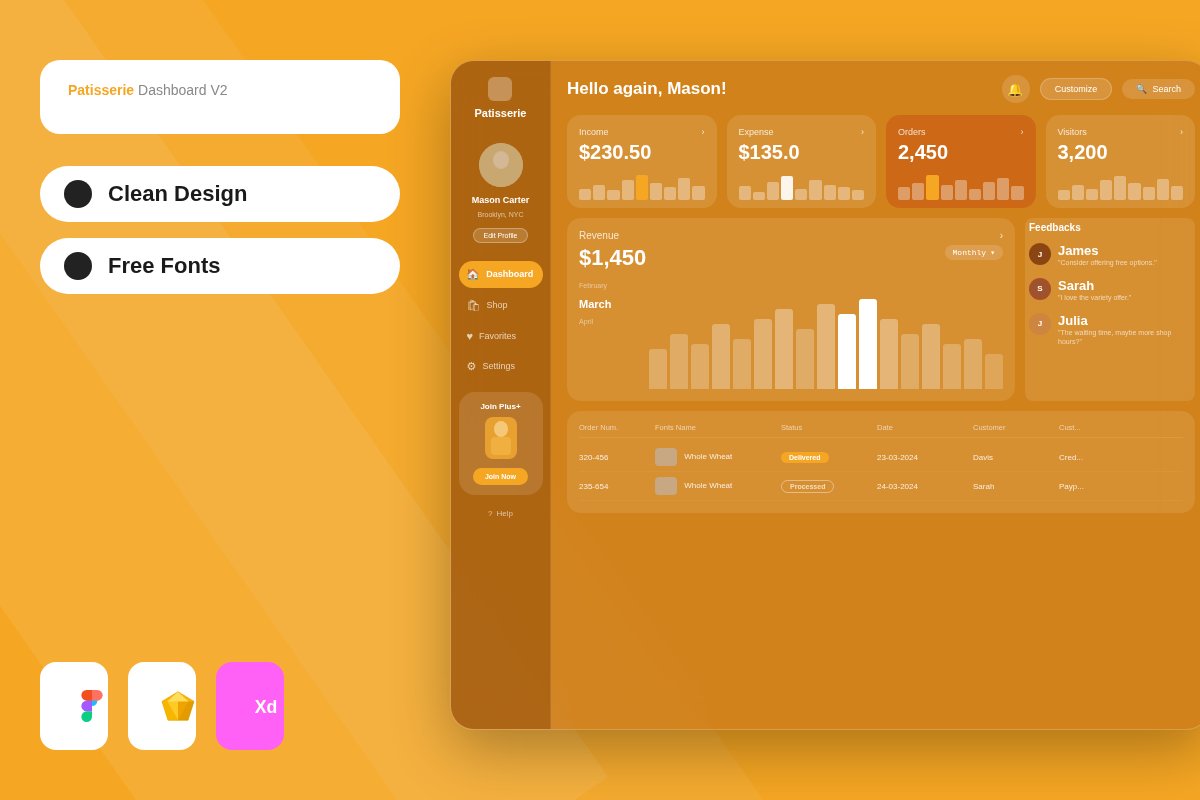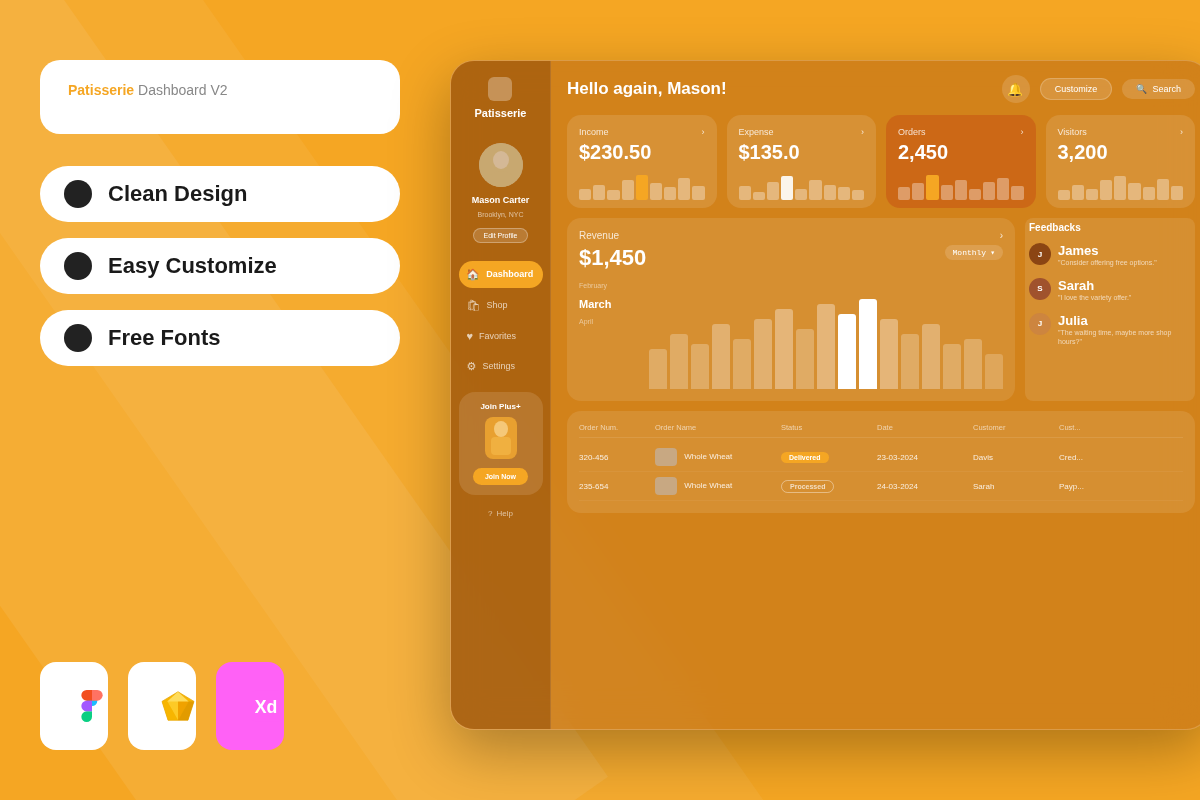--- a/index.html
+++ b/index.html
@@ -484,24 +484,20 @@
   <div class="title-card">
     <div class="subtitle">
       <span class="brand">Patisserie</span>
       <span>  Dashboard V2</span>
     </div>
   </div>
 
   <div class="feature-item">
     <div class="feature-dot"></div>
     <span class="feature-label">Clean Design</span>
-  </div>
-  <div class="feature-item">
-    <div class="feature-dot"></div>
-    <span class="feature-label">Easy Customize</span>
   </div>
   <div class="feature-item">
     <div class="feature-dot"></div>
     <span class="feature-label">Free Fonts</span>
   </div>
 </div>
 
 <div class="tool-icons">
   <div class="tool-icon figma">
     <svg width="32" height="32" viewBox="0 0 38 57" xmlns="http://www.w3.org/2000/svg">
@@ -736,21 +732,21 @@
             <div class="db-fb-text">"The waiting time, maybe more shop hours?"</div>
           </div>
         </div>
       </div>
     </div>
 
     <div class="db-transaction-card">
       <div class="db-tx-table">
         <div class="db-tx-header">
           <span>Order Num.</span>
-          <span>Order Name</span>
+          <span>Fonts Name</span>
           <span>Status</span>
           <span>Date</span>
           <span>Customer</span>
           <span>Cust...</span>
         </div>
         <div class="db-tx-row">
           <span>320-456</span>
           <span>
             <span class="db-tx-img"></span>
             <span>Whole Wheat</span>

